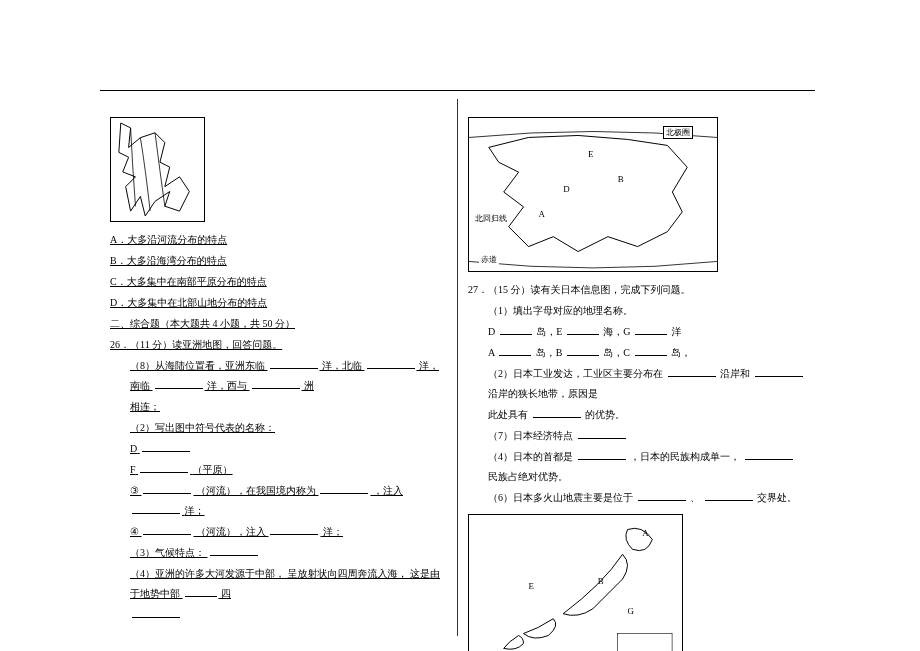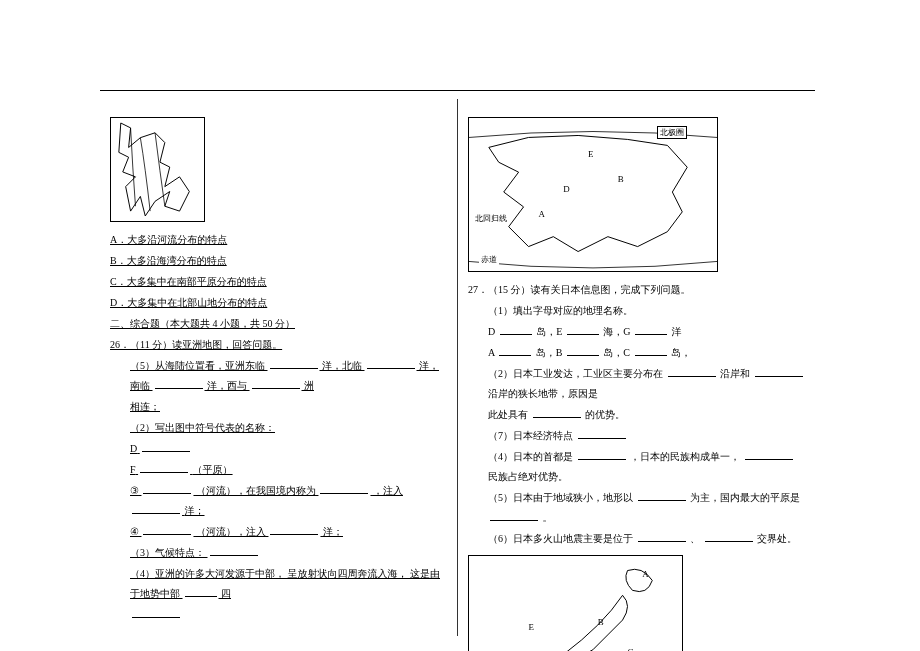--- a/index.html
+++ b/index.html
@@ -109,21 +109,21 @@
 
       <div class="line">A．大多沿河流分布的特点</div>
       <div class="line">B．大多沿海湾分布的特点</div>
       <div class="line">C．大多集中在南部平原分布的特点</div>
       <div class="line">D．大多集中在北部山地分布的特点</div>
 
       <div class="line">二、综合题（本大题共    4 小题，共  50 分）</div>
       <div class="line">26．（11 分）读亚洲地图，回答问题。</div>
 
       <div class="line indent">
-        <span>（5）从海陆位置看，亚洲东临</span>
+        <span>（8）从海陆位置看，亚洲东临</span>
         <span class="blank blank-w"></span>
         <span>洋，北临</span>
         <span class="blank blank-w"></span>
         <span>洋，南临</span>
         <span class="blank blank-w"></span>
         <span>洋，西与</span>
         <span class="blank blank-w"></span>
         <span>洲</span>
       </div>
       <div class="line indent">相连；</div>
@@ -181,21 +181,21 @@
         <svg viewBox="0 0 250 155" width="250" height="155">
           <rect x="0" y="0" width="250" height="155" fill="#fff"></rect>
           <path d="M0 20 Q125 8 250 20" fill="none" stroke="#000" stroke-width="0.8"></path>
           <path d="M0 145 Q125 158 250 145" fill="none" stroke="#000" stroke-width="0.8"></path>
           <path d="M20 30 L60 20 L110 18 L160 22 L200 28 L220 50 L205 75 L215 95 L200 115 L170 130 L140 120 L110 135 L85 120 L60 130 L40 110 L55 90 L35 75 L50 55 L30 45 Z" fill="none" stroke="#000" stroke-width="1"></path>
           <text x="120" y="40" font-size="9">E</text>
           <text x="150" y="65" font-size="9">B</text>
           <text x="95" y="75" font-size="9">D</text>
           <text x="70" y="100" font-size="9">A</text>
         </svg>
-        <div class="arc-label" style="top:8px; right:30px;text-align:center;">北极圈</div>
+        <div class="arc-label" style="top:8px; right:24px;text-align:center;">北极圈</div>
         <div class="arc-label" style="top:95px; left:4px; border:none;text-align:center;">北回归线</div>
         <div class="arc-label" style="bottom:6px; left:10px; border:none;">赤道</div>
       </div>
 
       <div class="line">27．（15 分）读有关日本信息图，完成下列问题。</div>
       <div class="line indent">（1）填出字母对应的地理名称。</div>
 
       <div class="line indent">
         <span>D</span>
         <span class="blank"></span>
@@ -235,27 +235,20 @@
       </div>
 
       <div class="line indent">
         <span>（4）日本的首都是</span>
         <span class="blank blank-w"></span>
         <span>，日本的民族构成单一，</span>
         <span class="blank blank-w"></span>
         <span>民族占绝对优势。</span>
       </div>
 
-      <div class="line indent">
-        <span>（5）日本由于地域狭小，地形以</span>
-        <span class="blank blank-w"></span>
-        <span>为主，国内最大的平原是</span>
-        <span class="blank blank-w"></span>
-        <span>。</span>
-      </div>
 
       <div class="line indent">
         <span>（6）日本多火山地震主要是位于</span>
         <span class="blank blank-w"></span>
         <span>、</span>
         <span class="blank blank-w"></span>
         <span>交界处。</span>
       </div>
 
       <div class="map-box map-right-bottom">

